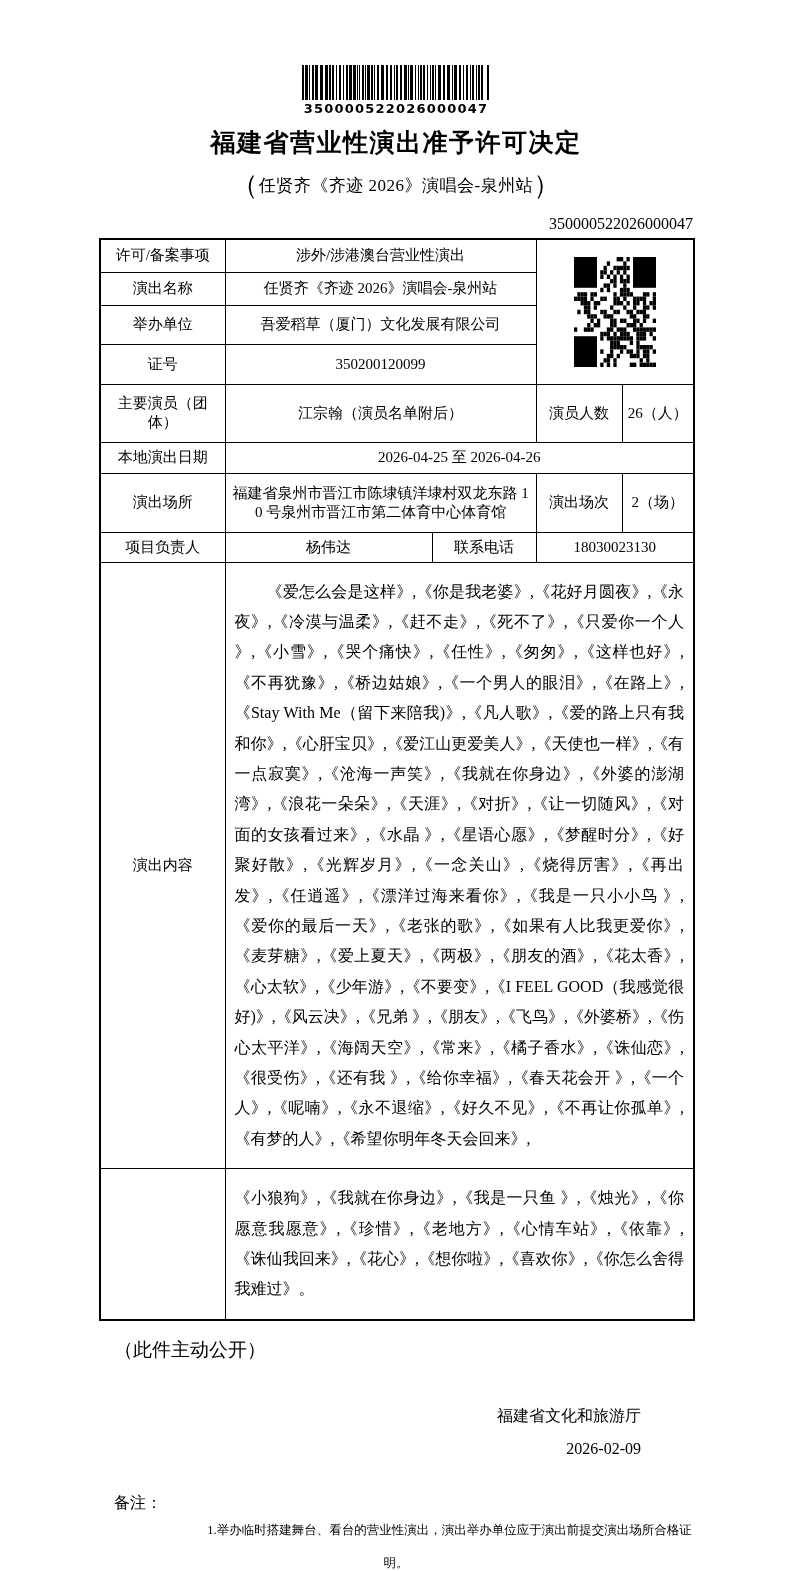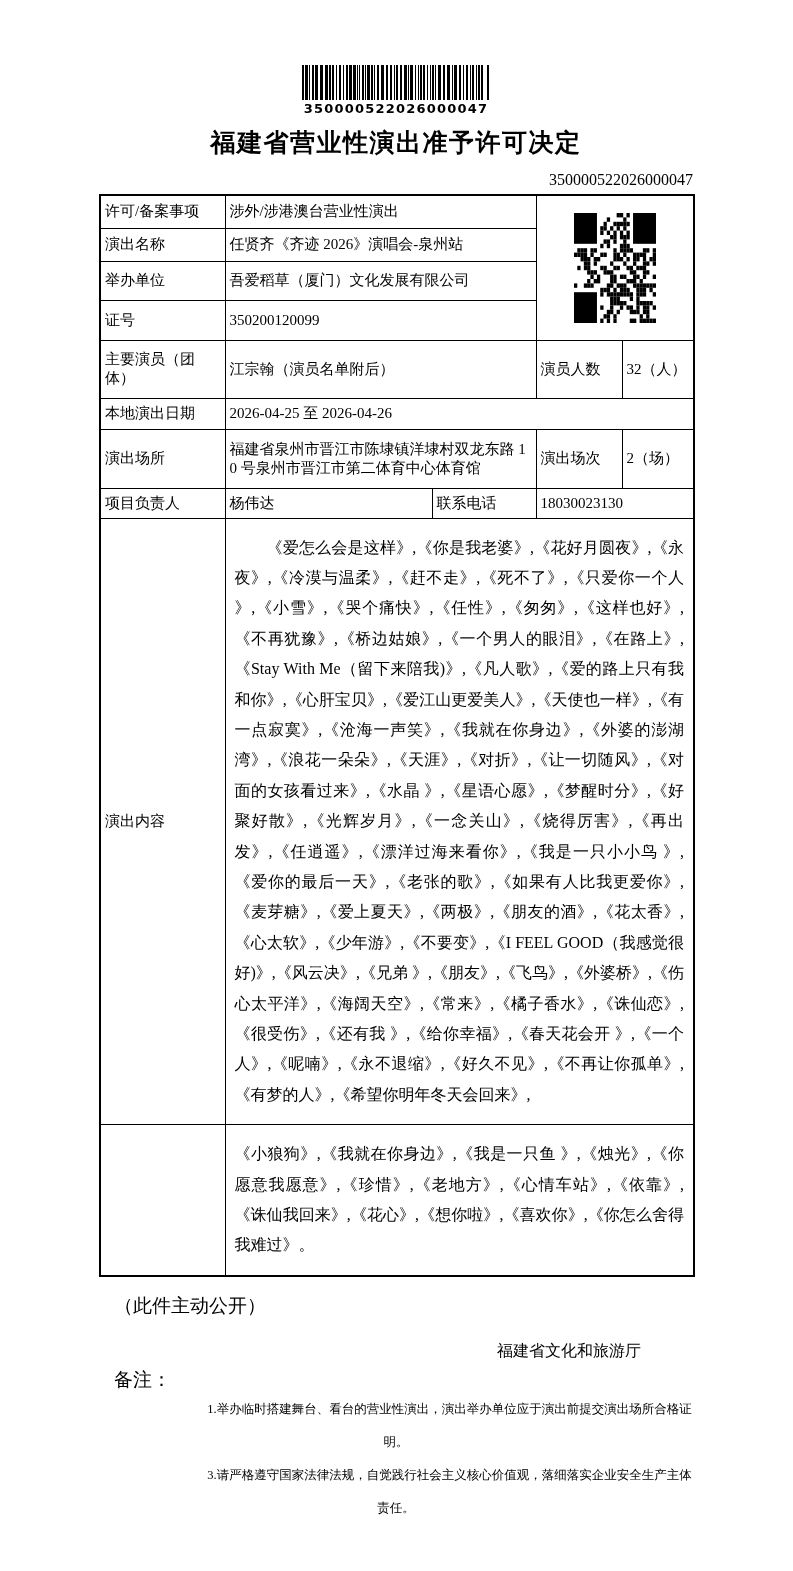--- a/index.html
+++ b/index.html
@@ -8,29 +8,29 @@
   
   .barcode-block{width:190px;margin:65px auto 0 auto;text-align:center;}
   .barcode-bars{display:block;margin:0 auto;}
   .barcode-number{font-family:"DejaVu Sans","Liberation Sans",sans-serif;font-weight:bold;font-size:13px;letter-spacing:1.2px;margin-top:1px;white-space:nowrap;}
   .title{font-family:Liberation Sans, sans-serif;font-weight:bold;font-size:25px;letter-spacing:1.5px;text-align:center;margin:10px 0 0 0;}
   .subtitle{text-align:center;font-size:17px;margin-top:8px;letter-spacing:0.5px;}
   .subtitle .paren{font-size:27px;font-weight:400;vertical-align:-3px;font-family:"Liberation Serif",serif;}
   .doc-number{text-align:right;font-size:16px;margin:12px 0 5px 0;}
   
   table.permit-table{border-collapse:collapse;table-layout:fixed;width:594px;border:2px solid #000;}
-  .permit-table td{border:1.5px solid #000;text-align:left;vertical-align:middle;font-size:15px;padding:1px 4px;overflow:hidden;word-break:break-all;}
+  .permit-table td{border:1.5px solid #000;text-align:center;vertical-align:middle;font-size:15px;padding:1px 4px;overflow:hidden;word-break:break-all;}
   .permit-table td.content-cell{text-align:justify;text-justify:inter-ideograph;font-size:16px;line-height:30.4px;padding:14px 9px;}
   .permit-table td.content-cell.first{text-indent:2em;}
   .permit-table td.qr-cell{padding:0;}
   .qr-svg{display:block;margin:0 auto;}
   
   .public-note{font-size:19px;padding-left:15px;margin-top:16px;}
-  .sign-block{text-align:right;padding-right:52px;font-size:16px;line-height:33px;margin-top:15px;}
-  .notes-label{font-size:19px;padding-left:15px;}
+  .sign-block{text-align:right;padding-right:52px;font-size:16px;line-height:33px;margin-top:36px;}
+  .notes-label{font-size:16px;padding-left:15px;margin-top:28px;}
   .note{margin:0;font-size:12.5px;line-height:33px;text-indent:107px;text-align:center;}
   svg rect{fill:#000;}
 </style>
 </head>
 <body>
 
 <div class="content">
 
   <div class="barcode-block">
     <svg id="barcode-svg" class="barcode-bars" width="188" height="35" viewBox="0 0 188 35" xmlns="http://www.w3.org/2000/svg">
@@ -87,20 +87,23 @@
         <rect x="174" y="0" width="1" height="35"></rect>
         <rect x="176" y="0" width="2" height="35"></rect>
         <rect x="179" y="0" width="2" height="35"></rect>
         <rect x="185" y="0" width="2" height="35"></rect>
       </svg>
     <div class="barcode-number">350000522026000047</div>
   </div>
 
   <h1 class="title">福建省营业性演出准予许可决定</h1>
 
+  <div class="subtitle">
+    <span class="paren">（</span><span>任贤齐《齐迹 2026》演唱会-泉州站</span><span class="paren">）</span>
+  </div>
 
   <div class="doc-number">350000522026000047</div>
 
   <table class="permit-table">
     <colgroup>
       <col style="width:125px">
         <col style="width:207px">
         <col style="width:104px">
         <col style="width:86px">
         <col style="width:72px">
@@ -346,21 +349,21 @@
       <td colspan="2">吾爱稻草（厦门）文化发展有限公司</td>
     </tr>
     <tr style="height:40px">
       <td>证号</td>
       <td colspan="2">350200120099</td>
     </tr>
     <tr style="height:58px">
       <td>主要演员（团体）</td>
       <td colspan="2">江宗翰（演员名单附后）</td>
       <td>演员人数</td>
-      <td>32（人）</td>
+      <td>26（人）</td>
     </tr>
     <tr style="height:31px">
       <td>本地演出日期</td>
       <td colspan="4">2026-04-25 至 2026-04-26</td>
     </tr>
     <tr style="height:59px">
       <td>演出场所</td>
       <td colspan="2">福建省泉州市晋江市陈埭镇洋埭村双龙东路 10 号泉州市晋江市第二体育中心体育馆</td>
       <td>演出场次</td>
       <td>2（场）</td>
@@ -379,19 +382,20 @@
       <td></td>
       <td colspan="4" class="content-cell">《小狼狗》,《我就在你身边》,《我是一只鱼 》,《烛光》,《你愿意我愿意》,《珍惜》,《老地方》,《心情车站》,《依靠》,《诛仙我回来》,《花心》,《想你啦》,《喜欢你》,《你怎么舍得我难过》。</td>
     </tr>
   </tbody>
     </table>
 
   <div class="public-note">（此件主动公开）</div>
 
   <div class="sign-block">
     <div>福建省文化和旅游厅</div>
+    <div>2026-02-09</div>
   </div>
 
   <div class="notes-label">备注：</div>
   <p class="note">1.举办临时搭建舞台、看台的营业性演出，演出举办单位应于演出前提交演出场所合格证明。</p>
   <p class="note">3.请严格遵守国家法律法规，自觉践行社会主义核心价值观，落细落实企业安全生产主体责任。</p>
 
 </div>
 
 </body></html>

